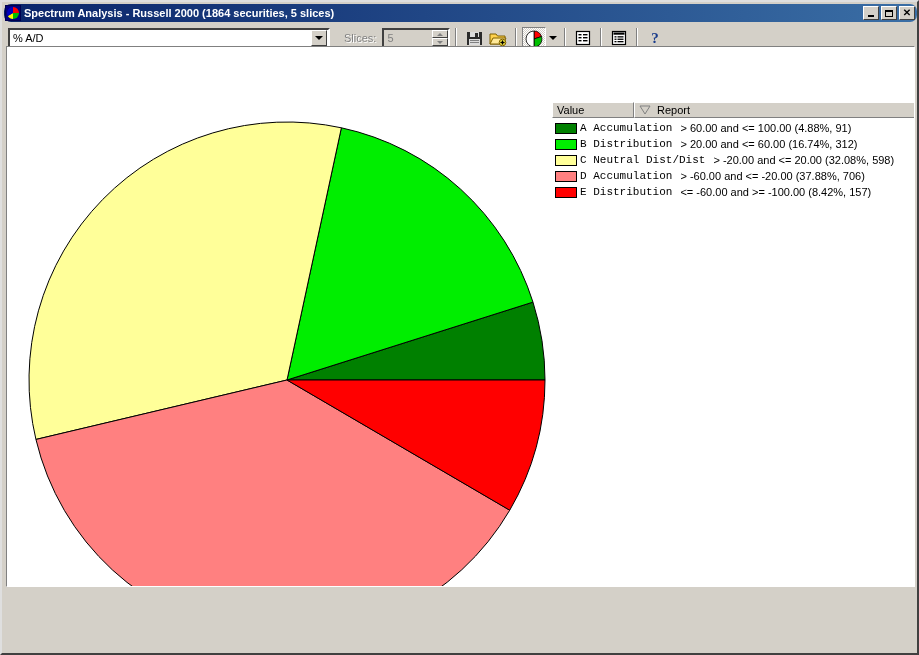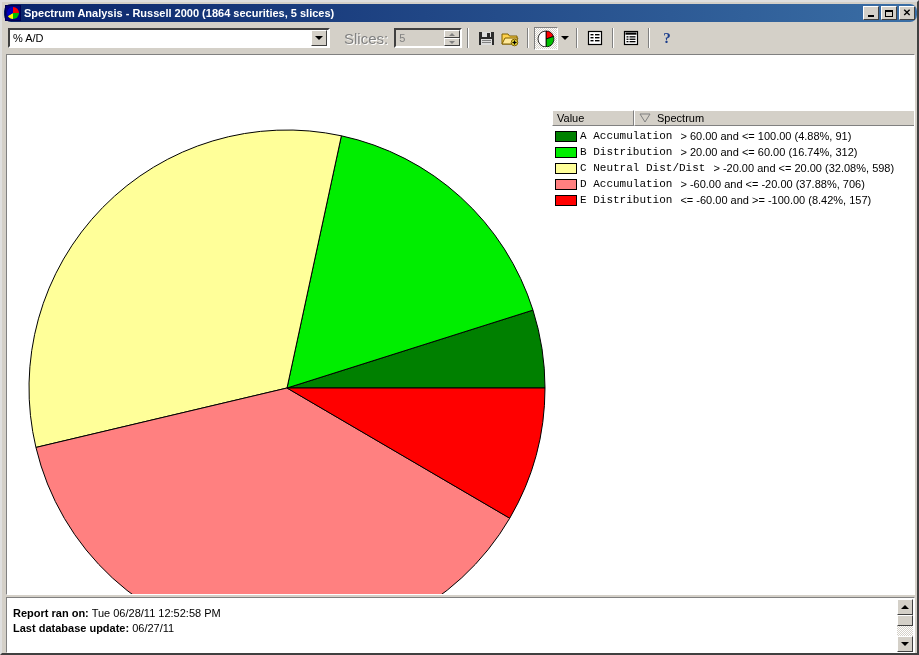--- a/index.html
+++ b/index.html
@@ -72,21 +72,21 @@
     width:16px;height:16px;margin-right:1px;flex:none;
     background:#d4d0c8;
     border-left:1px solid #ffffff;border-top:1px solid #ffffff;
     border-right:1px solid #404040;border-bottom:1px solid #404040;
     box-sizing:border-box;display:flex;align-items:center;justify-content:center;
   }
   .tri-down{width:0;height:0;border-left:4px solid transparent;border-right:4px solid transparent;border-top:4px solid #000;}
   .tri-up-sm{width:0;height:0;border-left:3px solid transparent;border-right:3px solid transparent;border-bottom:3px solid #808080;}
   .tri-dn-gray{width:0;height:0;border-left:3px solid transparent;border-right:3px solid transparent;border-top:3px solid #808080;}
 
-  .slices-label{margin-left:14px;color:#808080;font-size:15px;text-shadow:1px 1px 0 #ffffff;}
+  .slices-label{margin-left:14px;color:#808080;font-size:11px;text-shadow:1px 1px 0 #ffffff;}
   .spin{
     margin-left:6px;width:68px;height:20px;display:flex;
     background:#d4d0c8;
     border-left:2px solid #404040;border-top:2px solid #404040;
     border-right:2px solid #ffffff;border-bottom:2px solid #ffffff;
     box-sizing:border-box;align-items:stretch;
   }
   .spin .sval{flex:1;padding-left:3px;color:#808080;font-size:11px;display:flex;align-items:center;}
   .spin .sbtns{width:16px;display:flex;flex-direction:column;}
   .spin .sb{
@@ -105,21 +105,21 @@
     border-right:1px solid #ffffff;border-bottom:1px solid #ffffff;
     background:repeating-conic-gradient(#d4d0c8 0% 25%, #ffffff 0% 50%) 0 0/2px 2px;
   }
   .dropbtn{
     width:13px;height:23px;display:flex;align-items:center;justify-content:center;
     background:transparent;border:1px solid transparent;box-sizing:border-box;
   }
 
   
   .chartpane{
-    position:absolute;left:4px;top:52px;width:909px;height:541px;
+    position:absolute;left:4px;top:44px;width:909px;height:541px;
     background:#ffffff;
     border-left:1px solid #808080;border-top:1px solid #808080;
     border-right:1px solid #ffffff;border-bottom:1px solid #ffffff;
     box-sizing:border-box;overflow:hidden;
   }
   .pie-svg{position:absolute;left:16px;top:62px;}
 
   
   .legend{
     position:absolute;left:545px;top:55px;width:369px;height:100px;
@@ -326,21 +326,21 @@
 
     <div class="legend">
       <div class="legend-head">
         <div class="lh-cell lh-value">Value</div>
         <div class="lh-cell lh-percent">
           <span class="sort-wrap">
             <svg width="12" height="10" viewBox="0 0 12 10">
               <polygon points="1,1 11,1 6,9" fill="#d4d0c8" stroke="#808080" stroke-width="1"></polygon>
             </svg>
           </span>
-          <span>Spectrum</span>
+          <span>Report</span>
         </div>
       </div>
 
       <div class="legend-rows">
         <div class="legend-row">
           <span class="sw" style="background:#008000"></span>
           <span class="lbl">A Accumulation</span>
           <span class="rng">&gt; 60.00 and &lt;= 100.00 (4.88%, 91)</span>
         </div>
         <div class="legend-row">
@@ -360,35 +360,14 @@
         </div>
         <div class="legend-row">
           <span class="sw" style="background:#ff0000"></span>
           <span class="lbl">E Distribution</span>
           <span class="rng">&lt;= -60.00 and &gt;= -100.00 (8.42%, 157)</span>
         </div>
       </div>
     </div>
   </div>
 
-  <div class="reportpane">
-    <div class="rline">
-      <span class="rk">Report ran on:</span>
-      <span>Tue 06/28/11 12:52:58 PM</span>
-    </div>
-    <div class="rline">
-      <span class="rk">Last database update:</span>
-      <span>06/27/11</span>
-    </div>
-
-    <div class="vscroll">
-      <div class="sarrow">
-          <span class="tri-n"></span>
-        </div>
-      <div class="sthumb"></div>
-      <div class="strack"></div>
-      <div class="sarrow">
-          <span class="tri-s"></span>
-        </div>
-    </div>
-  </div>
 
 </div>
 
 </body></html>

